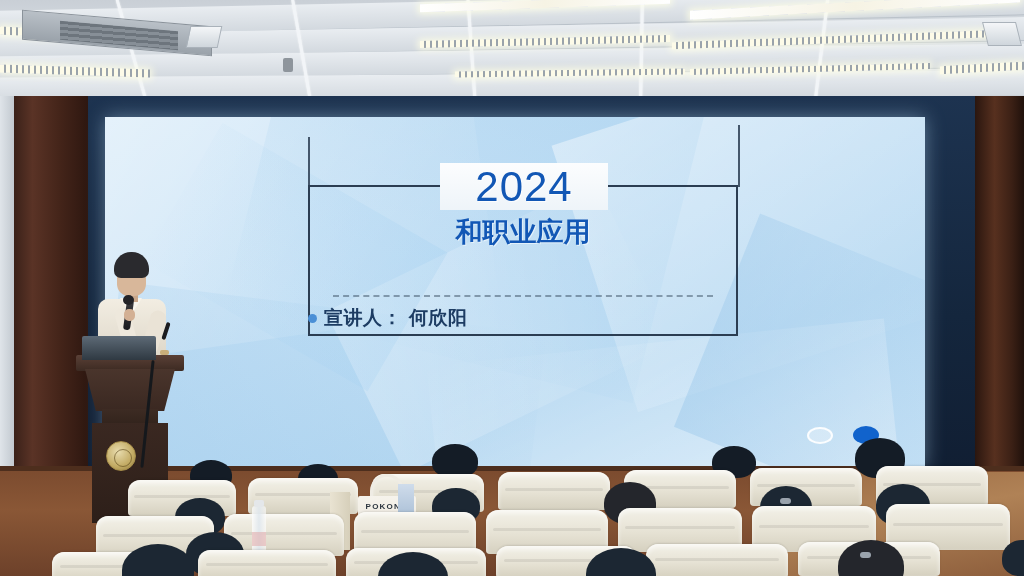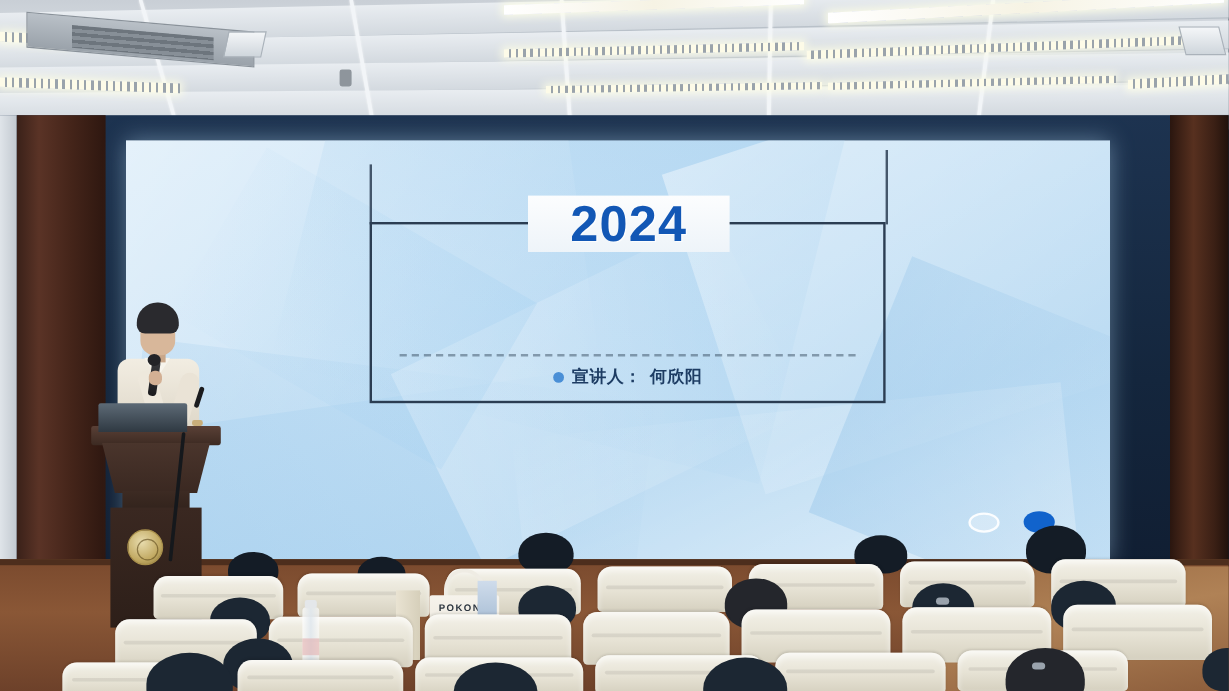--- a/index.html
+++ b/index.html
@@ -123,41 +123,41 @@
     width: 430px; height: 151px;
     border: 2px solid #2b3d52;
   }
   #year-badge {
     position: absolute; left: 335px; top: 46px;
     width: 168px; height: 47px;
     background: linear-gradient(#fcfdfe,#eef4f9);
     display: flex; align-items: center; justify-content: center;
   }
   #year-text {
-    font-size: 42px; font-weight: bold; color: #1257b5;
+    font-size: 42px; font-weight: normal; color: #1257b5;
     letter-spacing: 1px; line-height: 1;
     text-shadow: 1px 1px 0 rgba(255,255,255,.8);
   }
   #slide-title {
     position: absolute; left: 203px; top: 100px; width: 430px;
     text-align: center;
     font-size: 27px; font-weight: bold; line-height: 1.16;
     color: #1257b5;
     text-shadow: 1px 1px 0 rgba(255,255,255,.55);
   }
   #slide-title .l2 { display: block; }
   #dashed-sep {
     position: absolute; left: 228px; top: 178px; width: 380px; height: 0;
     border-top: 2px dashed rgba(43,61,82,.45);
   }
   #meta-row {
     position: absolute; left: 203px; top: 188px; width: 430px;
-    display: flex; align-items: center; justify-content: center;
+    display: flex; align-items: center; justify-content: space-between;
     gap: 22px;
-    font-size: 14px; color: #1d3c63; font-weight: 600;
+    font-size: 19px; color: #1d3c63; font-weight: 600;
     letter-spacing: .5px;
   }
   .meta-item { display: flex; align-items: center; gap: 7px; white-space: nowrap; }
   .meta-dot {
     width: 9px; height: 9px; border-radius: 50%;
     background: #4a8fd6; flex: none;
   }
 
   
   #page-dots {
@@ -409,20 +409,21 @@
     <div class="frame-tick" style="left:203px; top:20px; height:50px;"></div>
     <div class="frame-tick" style="left:633px; top:8px; height:62px;"></div>
 
     <div id="slide-frame"></div>
 
     <div id="year-badge">
       <span id="year-text">2024</span>
     </div>
 
     <div id="slide-title">
+      <span class="l2">和职业应用</span>
     </div>
 
     <div id="dashed-sep"></div>
 
     <div id="meta-row">
       <div class="meta-item">
         <span class="meta-dot"></span>
         <span>宣讲人：</span>
         <span>何欣阳</span>
       </div>

